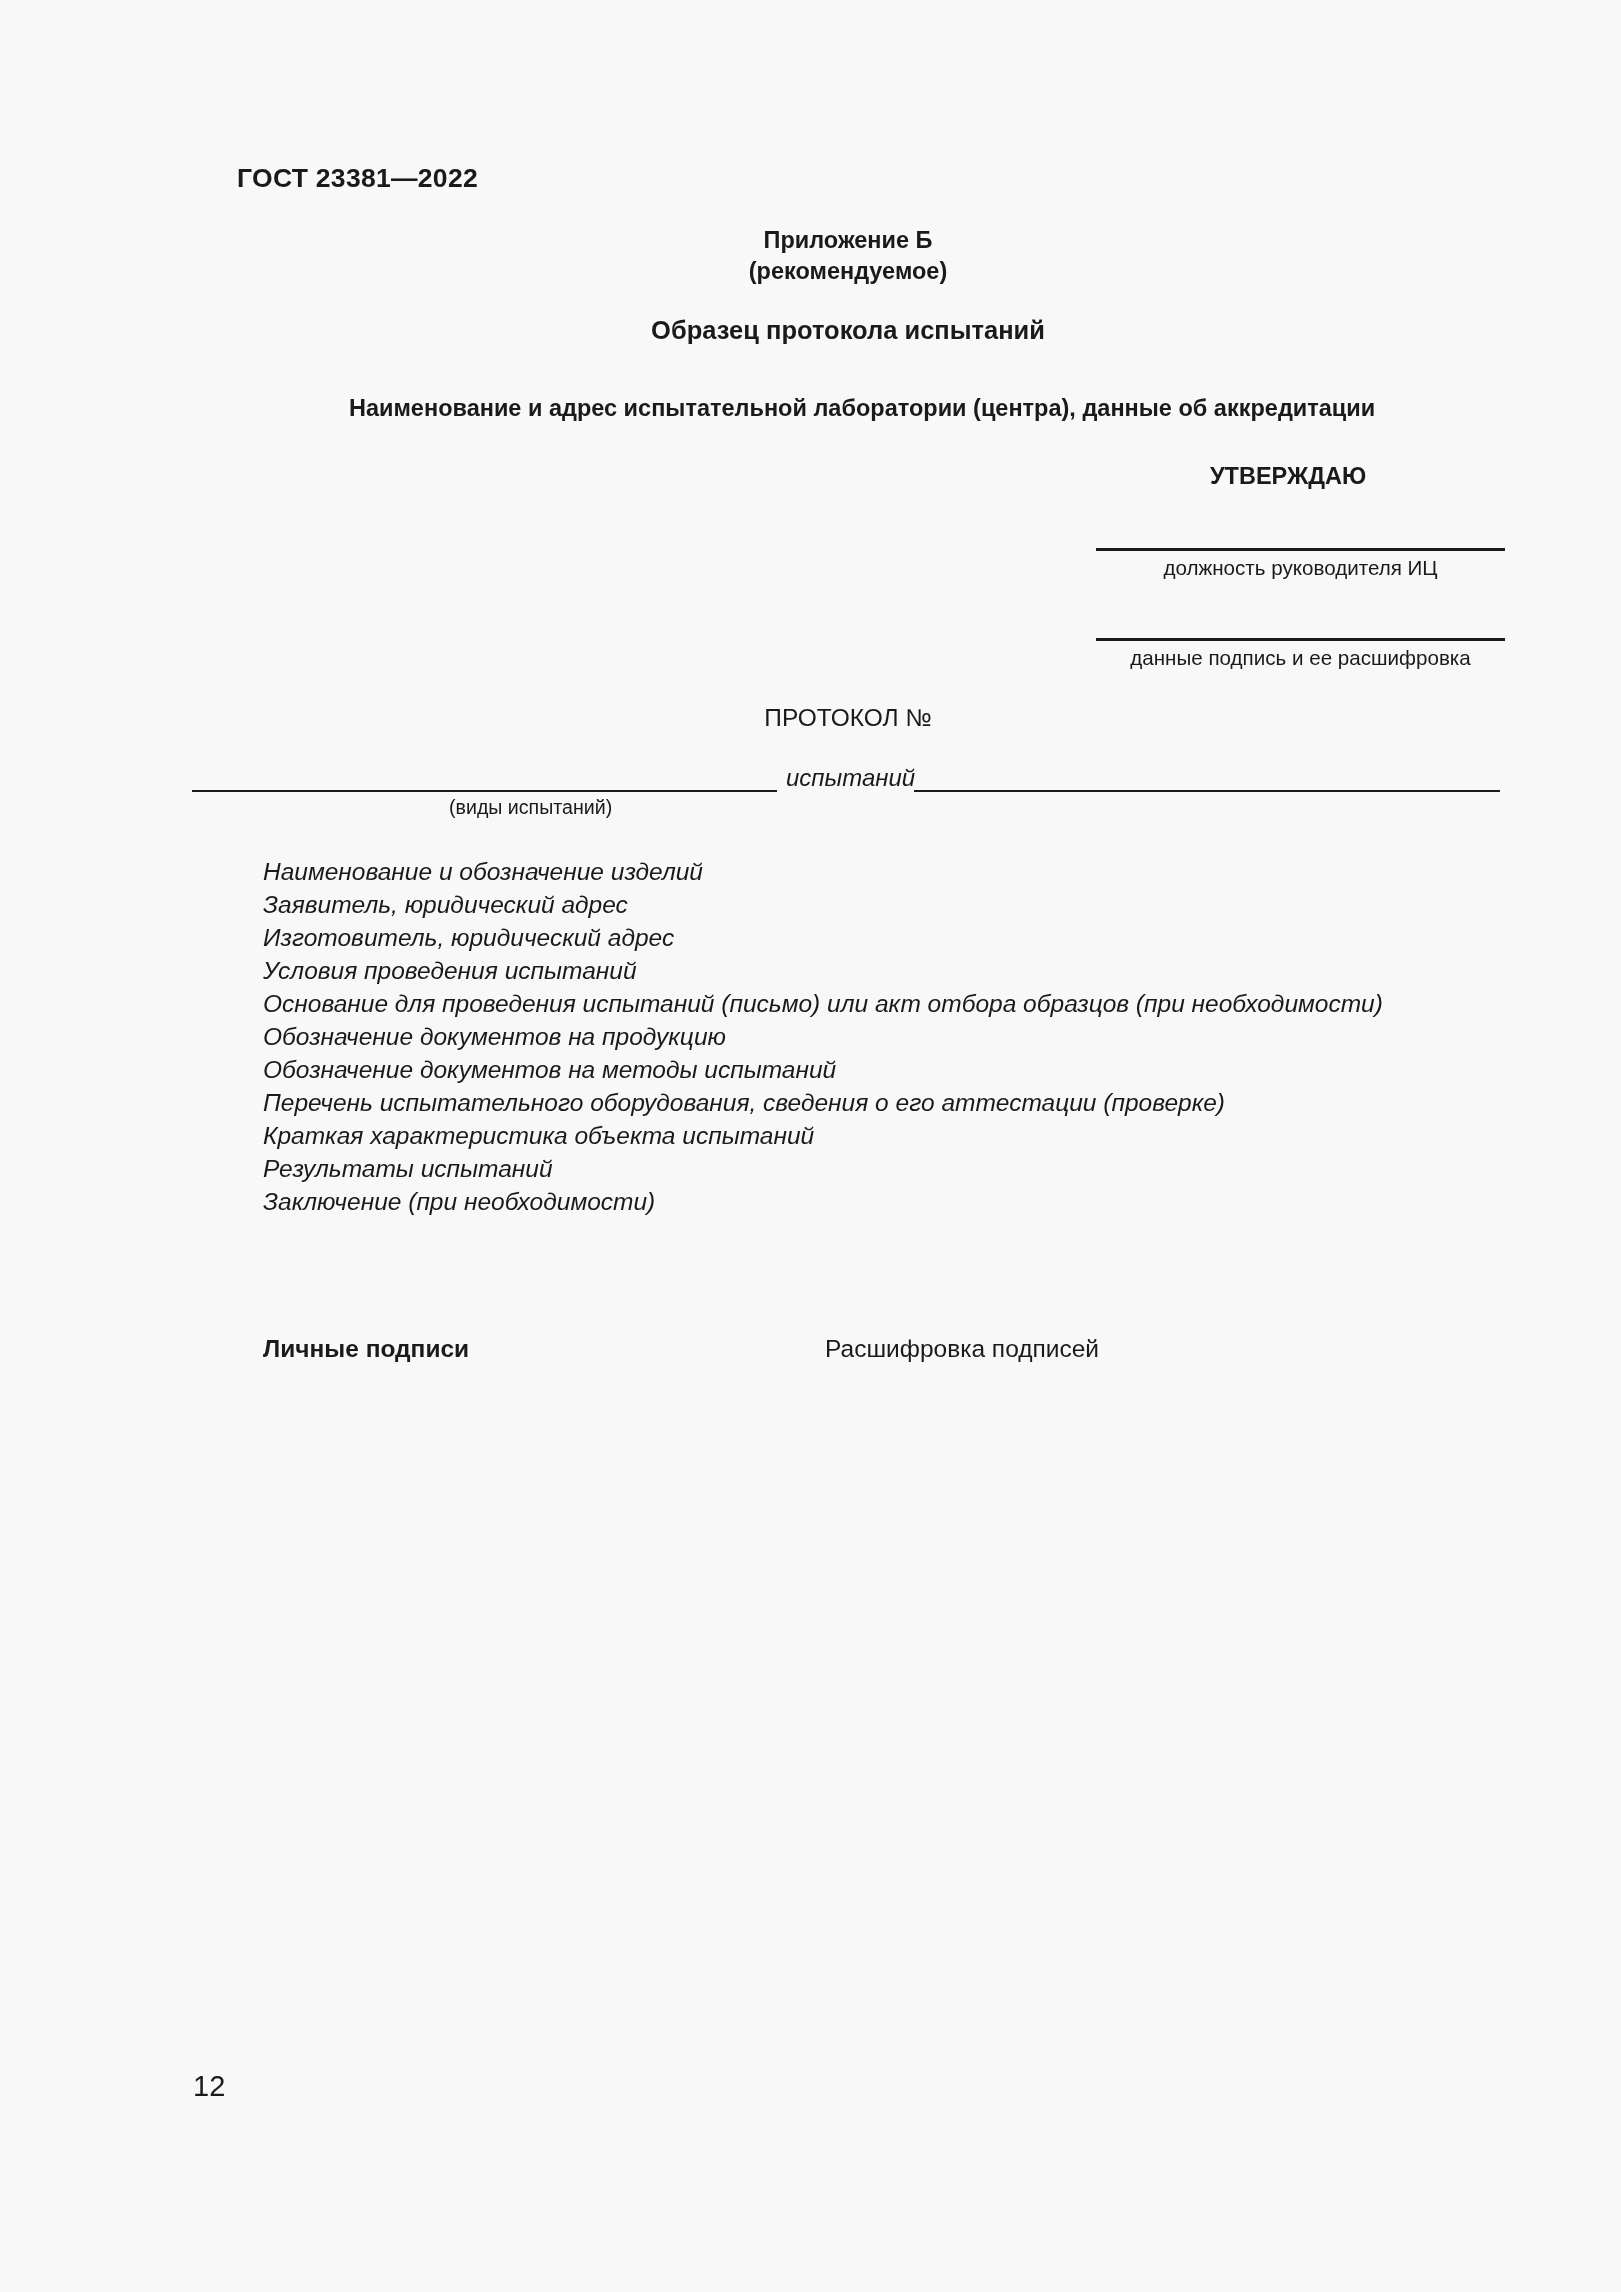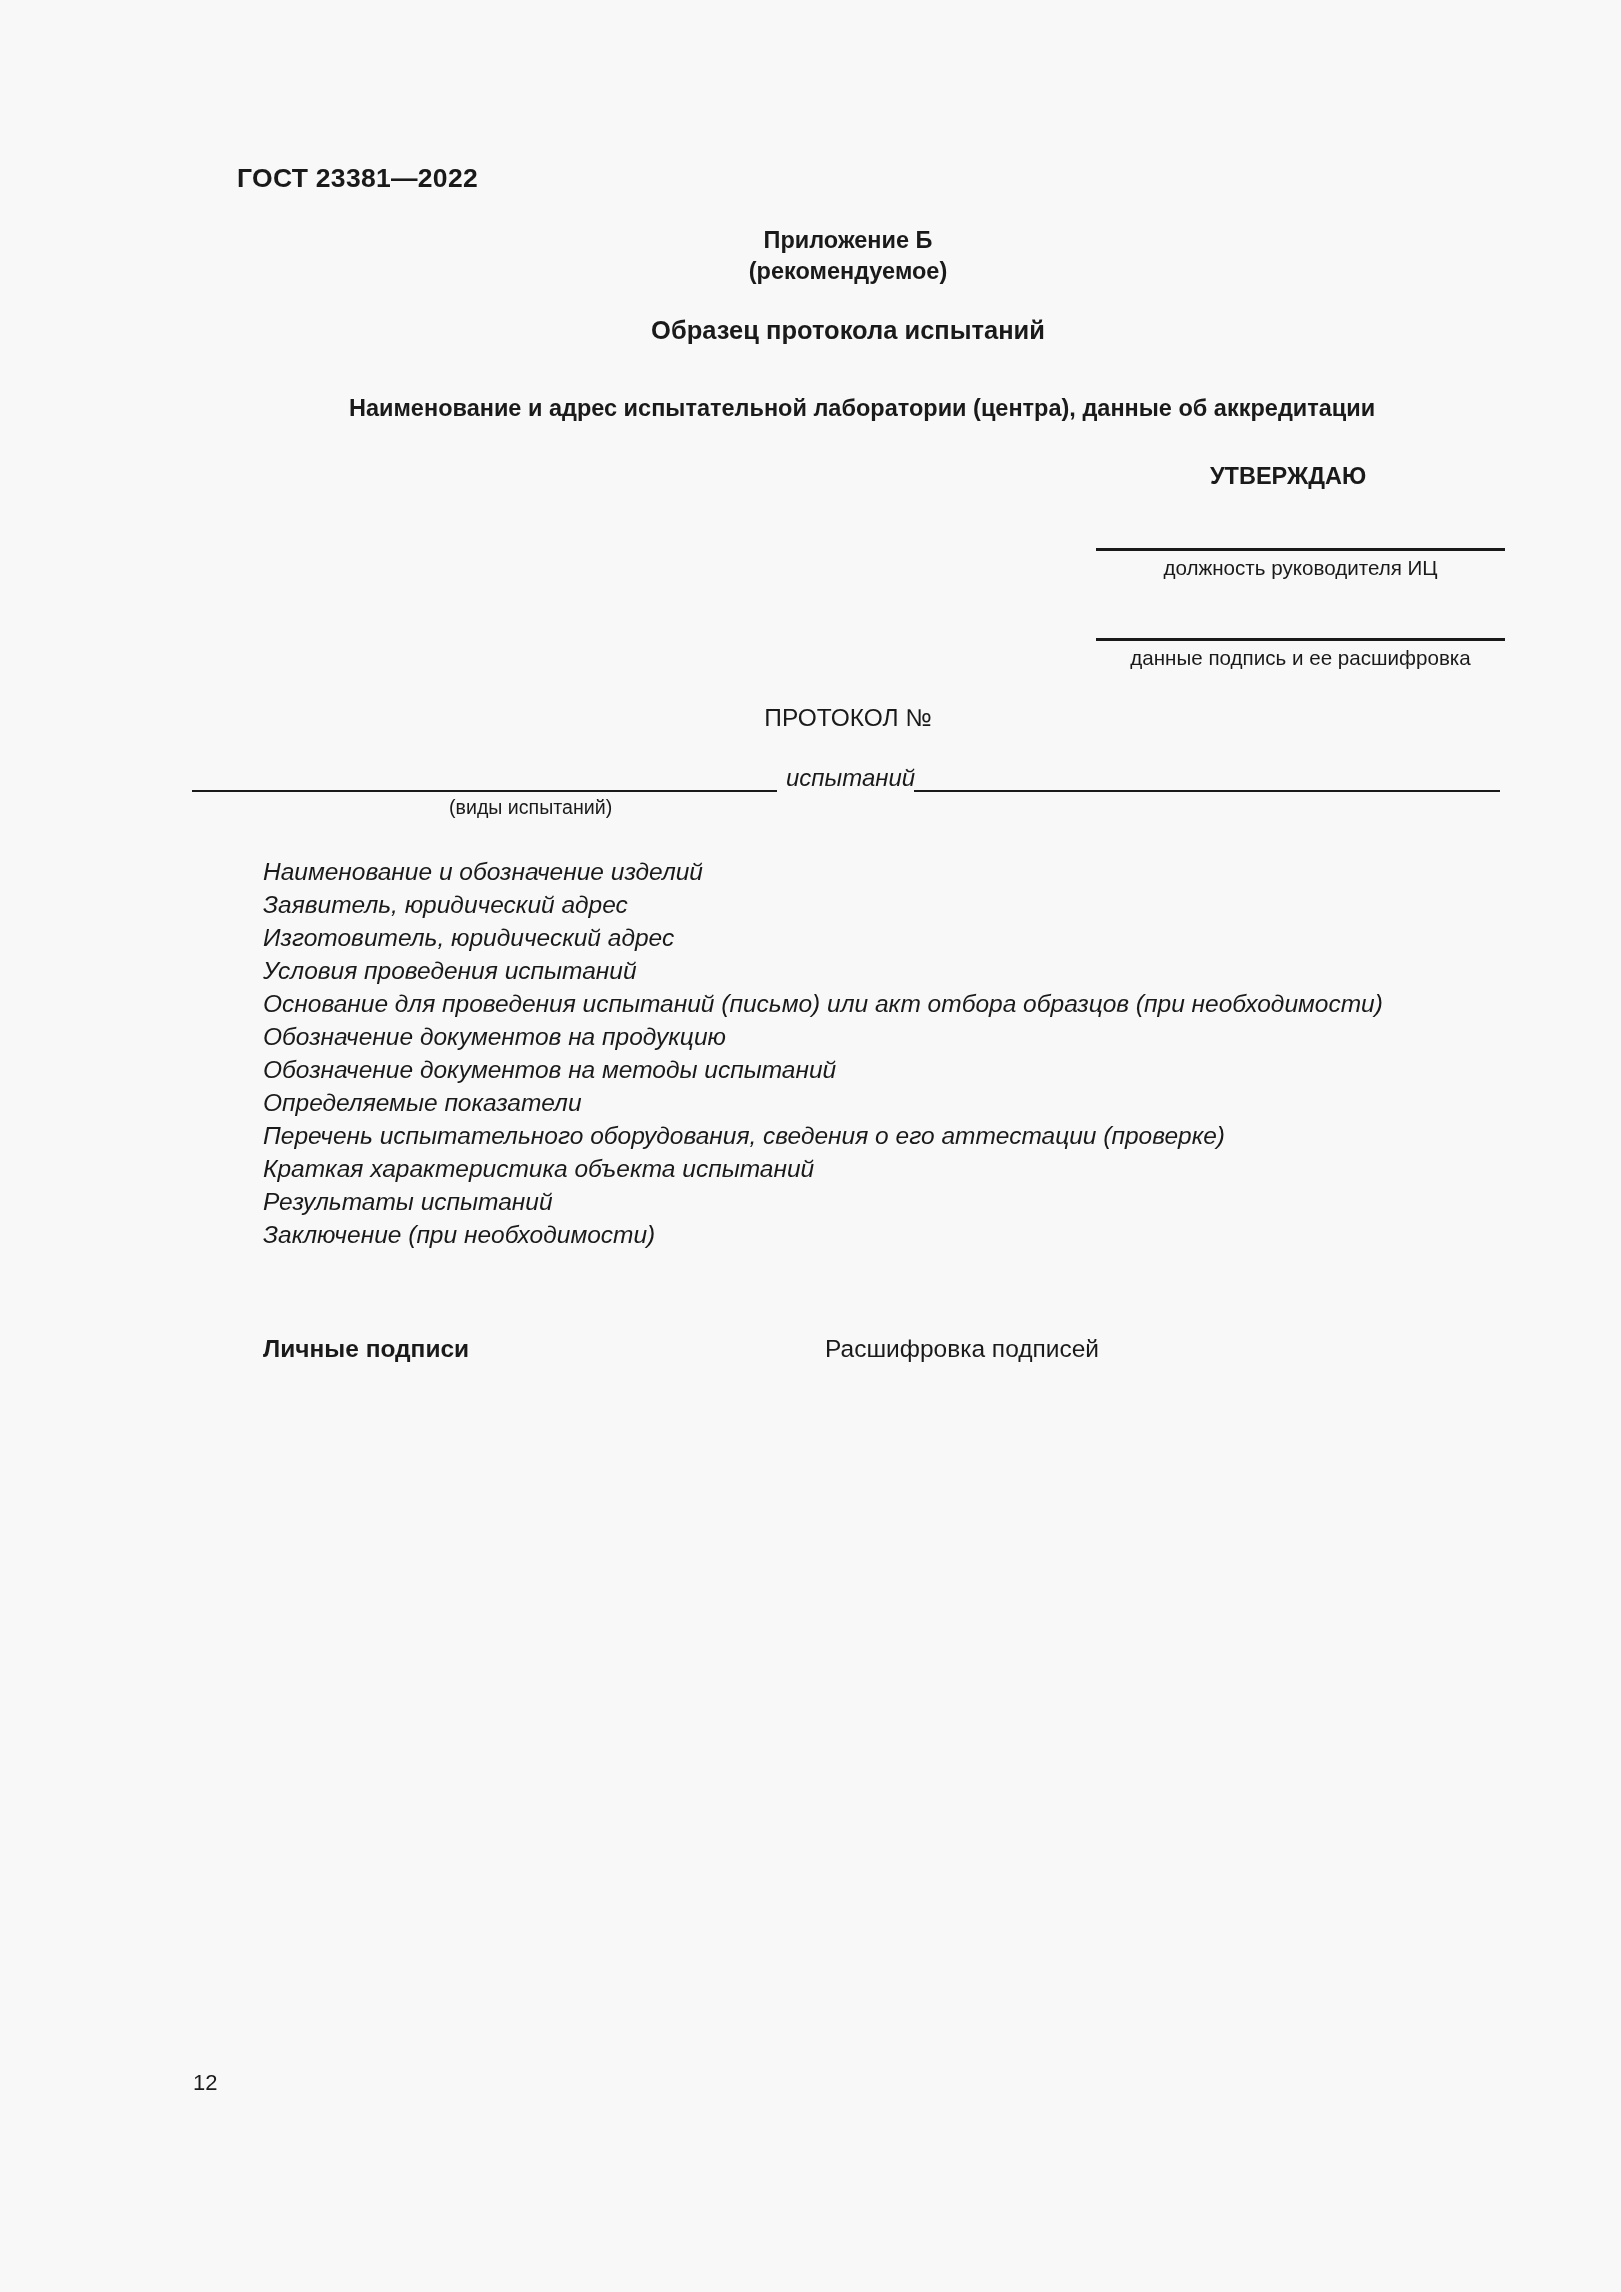--- a/index.html
+++ b/index.html
@@ -114,21 +114,21 @@
       font-weight: bold;
     }
     .sign-right {
       left: 825px;
       top: 1335px;
       font-size: 24.5px;
     }
     .page-number {
       left: 193px;
       top: 2070px;
-      font-size: 22px;
+      font-size: 29px;
     }
   </style>
 </head>
 <body>
 
 <div>
 
   <div class="abs doc-code">ГОСТ 23381—2022</div>
 
   <div class="abs annex-title">
@@ -156,21 +156,20 @@
   <div class="abs tests-caption">(виды испытаний)</div>
 
   <ul class="fields">
     <li>Наименование и обозначение изделий</li>
     <li>Заявитель, юридический адрес</li>
     <li>Изготовитель, юридический адрес</li>
     <li>Условия проведения испытаний</li>
     <li>Основание для проведения испытаний (письмо) или акт отбора образцов (при необходимости)</li>
     <li>Обозначение документов на продукцию</li>
     <li>Обозначение документов на методы испытаний</li>
-    <li>Определяемые показатели</li>
     <li>Перечень испытательного оборудования, сведения о его аттестации (проверке)</li>
     <li>Краткая характеристика объекта испытаний</li>
     <li>Результаты испытаний</li>
     <li>Заключение (при необходимости)</li>
   </ul>
 
   <div class="abs sign-left">Личные подписи</div>
   <div class="abs sign-right">Расшифровка подписей</div>
 
   <div class="abs page-number">12</div>

